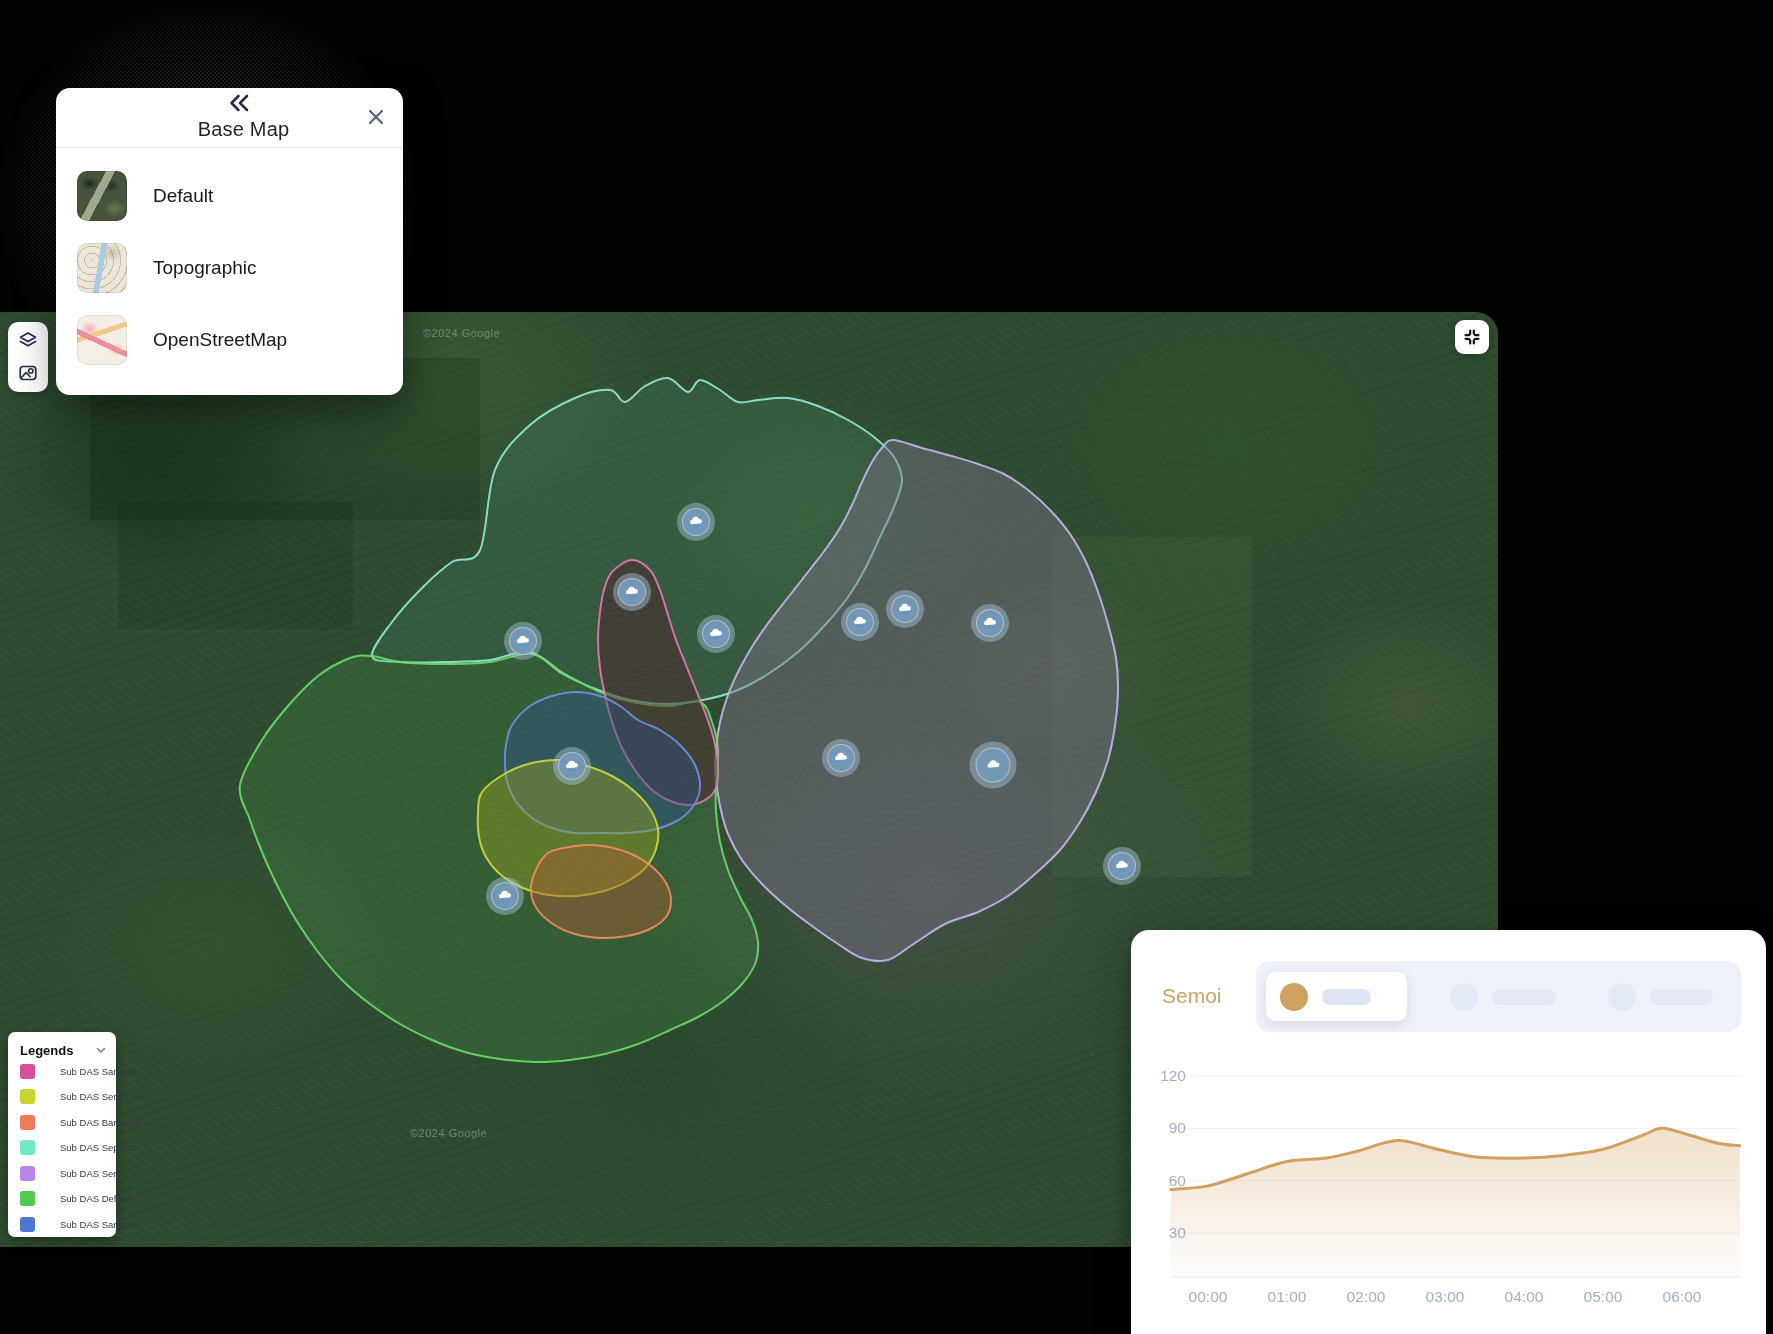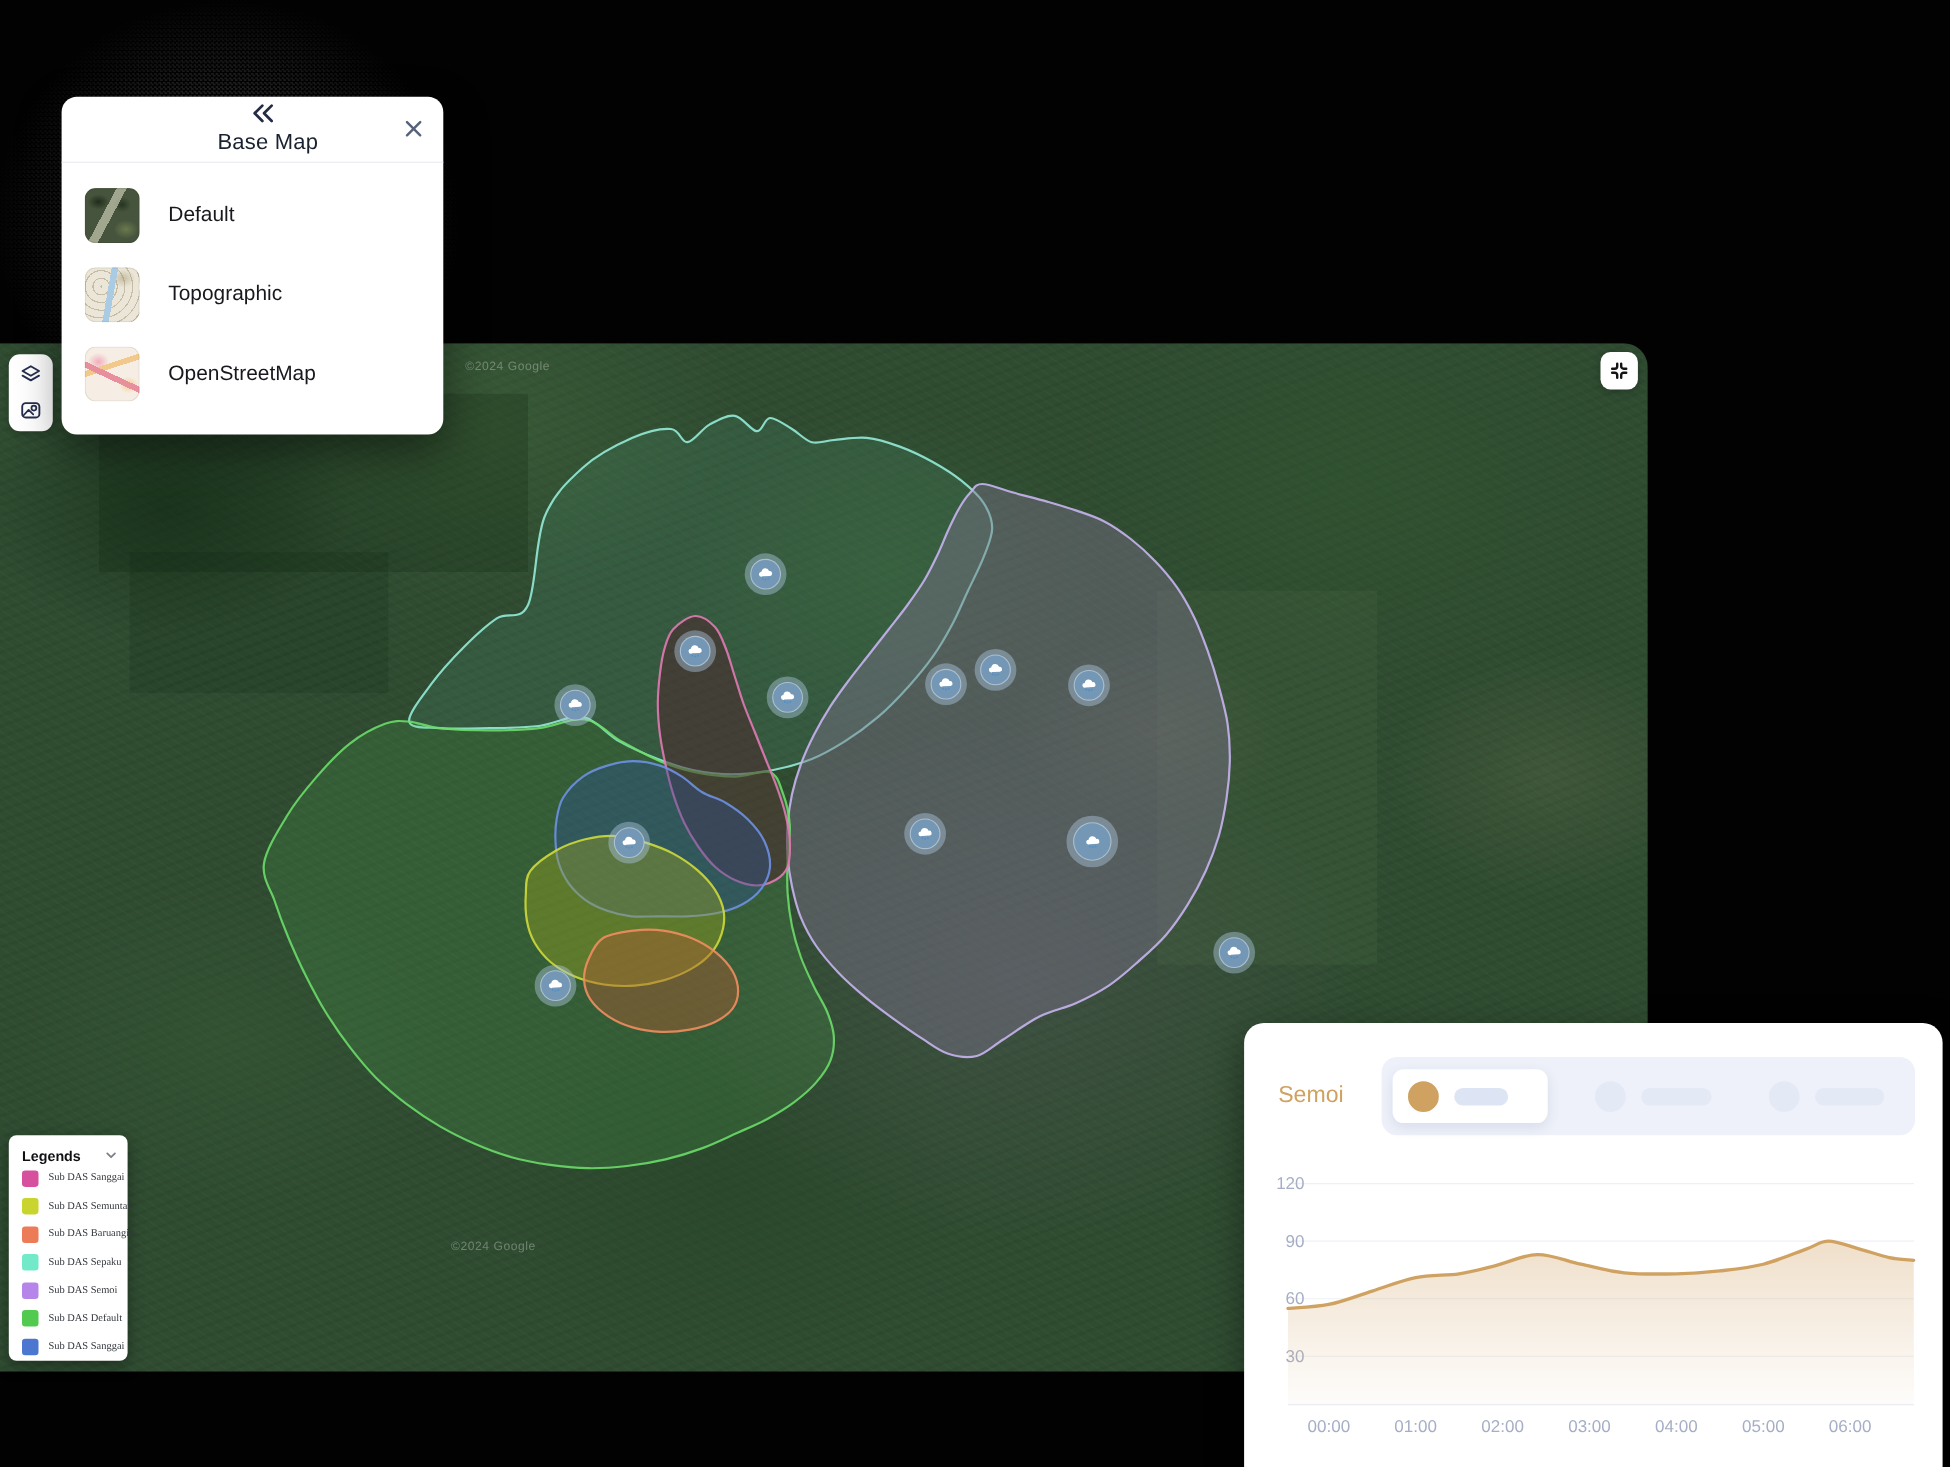--- a/index.html
+++ b/index.html
@@ -78,21 +78,21 @@
       radial-gradient(14px 12px at 25% 28%, rgba(242,166,185,.9), transparent 70%),
       radial-gradient(13px 11px at 80% 70%, rgba(246,200,140,.9), transparent 70%);}
 
   
   .legends{position:absolute;left:8px;top:1032px;width:108px;height:205px;background:#fff;border-radius:7px;
       box-shadow:0 4px 14px rgba(0,0,0,.35);z-index:4;}
   .legends .hdr{position:absolute;left:12px;top:8px;right:8px;height:20px;display:flex;align-items:center;justify-content:space-between;}
   .legends .hdr .t{font-size:13px;font-weight:bold;color:#101114;}
   .lg-row{position:absolute;left:12px;right:6px;height:16px;display:flex;align-items:center;}
   .lg-swatch{width:15px;height:15px;border-radius:3px;flex:0 0 auto;}
-  .lg-label{margin-left:9px;font-size:9.5px;color:#34383e;white-space:nowrap;font-family:Liberation Serif, serif;}
+  .lg-label{margin-left:25px;font-size:9.5px;color:#34383e;white-space:nowrap;}
 
   
   .matrik{position:absolute;left:1131px;top:930px;width:635px;height:420px;background:#fff;
       border-radius:18px;box-shadow:0 10px 34px rgba(0,0,0,.40);z-index:5;}
   .matrik .title{position:absolute;left:31px;top:54px;font-size:21px;color:#c89b5e;}
   .tabbar{position:absolute;left:125px;top:31px;width:485px;height:71px;background:#eef1f9;border-radius:14px;}
   .tab{position:absolute;top:11px;height:49px;border-radius:10px;display:flex;align-items:center;cursor:pointer;}
   .tab.active{left:10px;width:141px;background:#fff;box-shadow:0 4px 12px rgba(50,70,130,.12);}
   .tab .dot{width:28px;height:28px;border-radius:50%;margin-left:14px;background:#e4e9f6;}
   .tab .pill{height:16px;border-radius:8px;margin-left:14px;background:#e4e9f6;}

